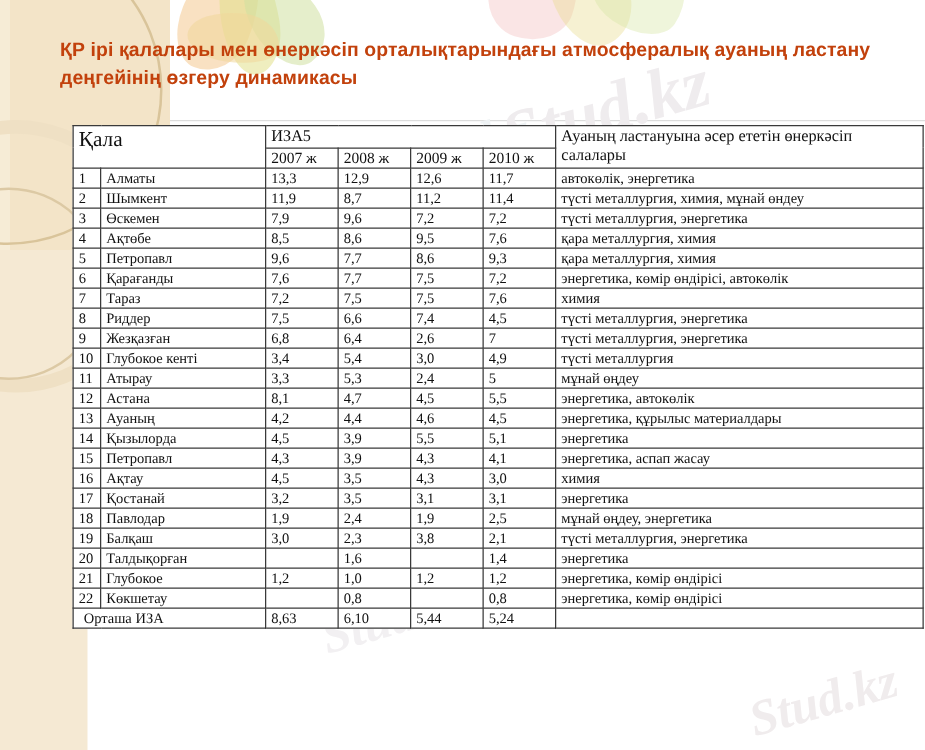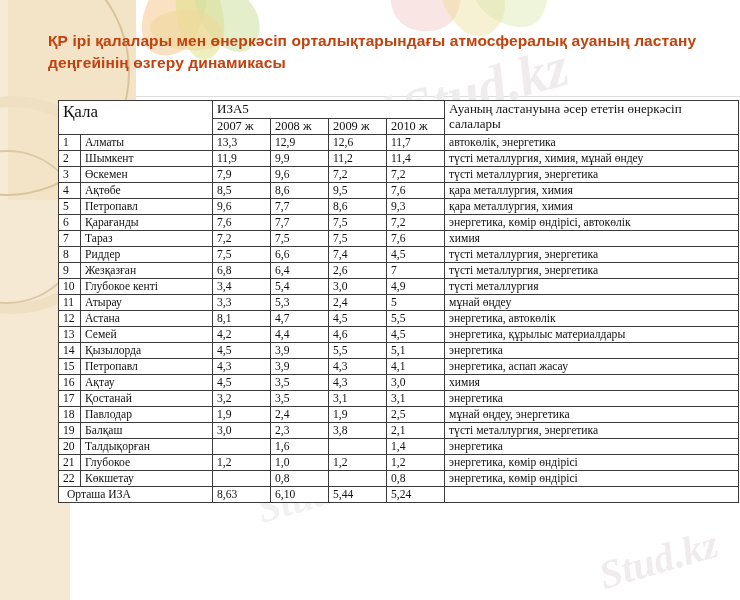--- a/index.html
+++ b/index.html
@@ -242,21 +242,21 @@
             <td>13,3</td>
             <td>12,9</td>
             <td>12,6</td>
             <td>11,7</td>
             <td>автокөлік, энергетика</td>
           </tr>
           <tr>
             <td>2</td>
             <td>Шымкент</td>
             <td>11,9</td>
-            <td>9,9</td>
+            <td>8,7</td>
             <td>11,2</td>
             <td>11,4</td>
             <td>түсті металлургия, химия, мұнай өндеу</td>
           </tr>
           <tr>
             <td>3</td>
             <td>Өскемен</td>
             <td>7,9</td>
             <td>9,6</td>
             <td>7,2</td>
@@ -339,21 +339,21 @@
             <td>12</td>
             <td>Астана</td>
             <td>8,1</td>
             <td>4,7</td>
             <td>4,5</td>
             <td>5,5</td>
             <td>энергетика, автокөлік</td>
           </tr>
           <tr>
             <td>13</td>
-            <td>Семей</td>
+            <td>Ауаның</td>
             <td>4,2</td>
             <td>4,4</td>
             <td>4,6</td>
             <td>4,5</td>
             <td>энергетика, құрылыс материалдары</td>
           </tr>
           <tr>
             <td>14</td>
             <td>Қызылорда</td>
             <td>4,5</td>

